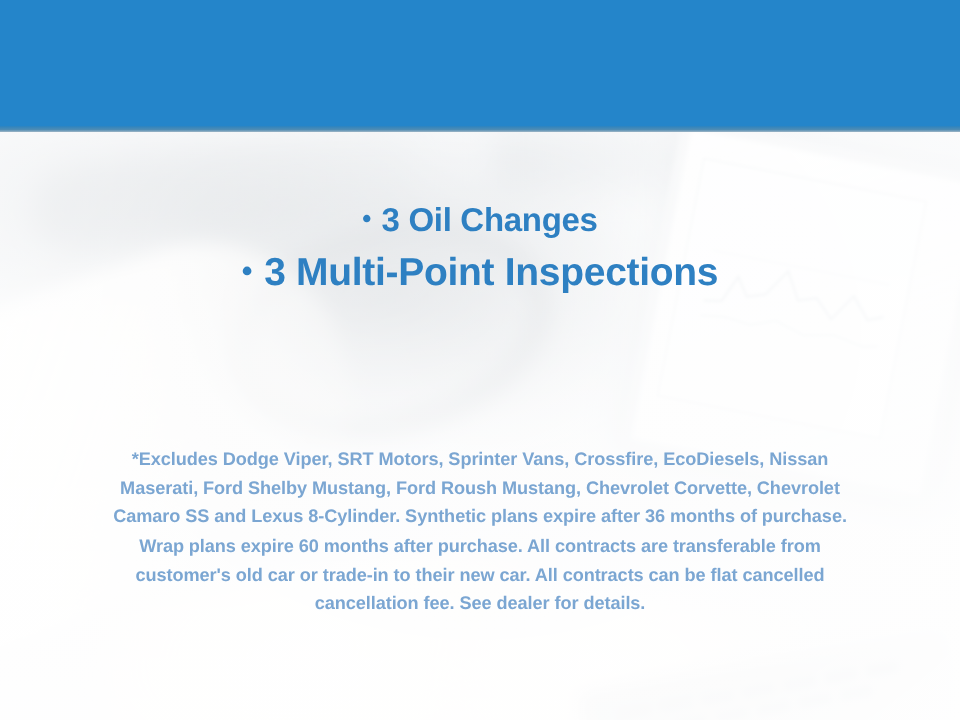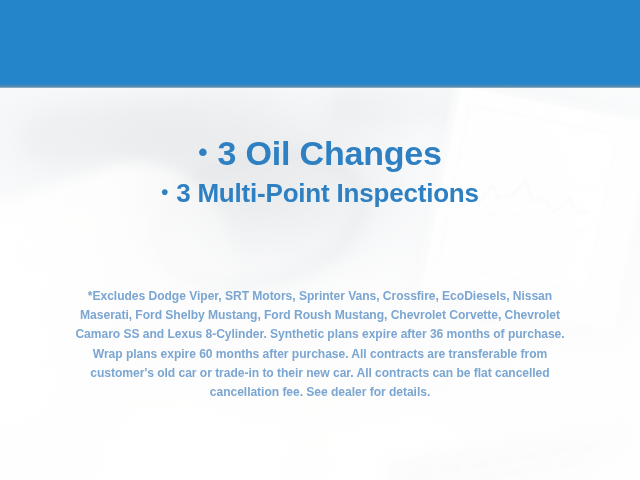--- a/index.html
+++ b/index.html
@@ -230,28 +230,28 @@
     letter-spacing: -0.2px;
     line-height: 1.0;
     white-space: nowrap;
   }
   .bullet-line .dot {
     color: #2e80c2;
     font-size: 0.78em;
     vertical-align: 0.16em;
     padding-right: 1px;
   }
-  .bl-1 { font-size: 34px; margin-bottom: 10px; }
+  .bl-1 { font-size: 22px; margin-bottom: 10px; }
   .bl-2 { font-size: 30px; margin-bottom: 10px; }
   .bl-3 { font-size: 26px; }
 
   
   .disclaimer {
     position: absolute;
-    left: 28px; top: 287px;
+    left: 28px; top: 297px;
     width: 584px;
     z-index: 6;
     text-align: center;
     color: #7ba6d2;
     font-size: 12.1px;
     font-weight: bold;
     line-height: 19.2px;
     letter-spacing: -0.05px;
   }
   .disc-line { white-space: nowrap; }

